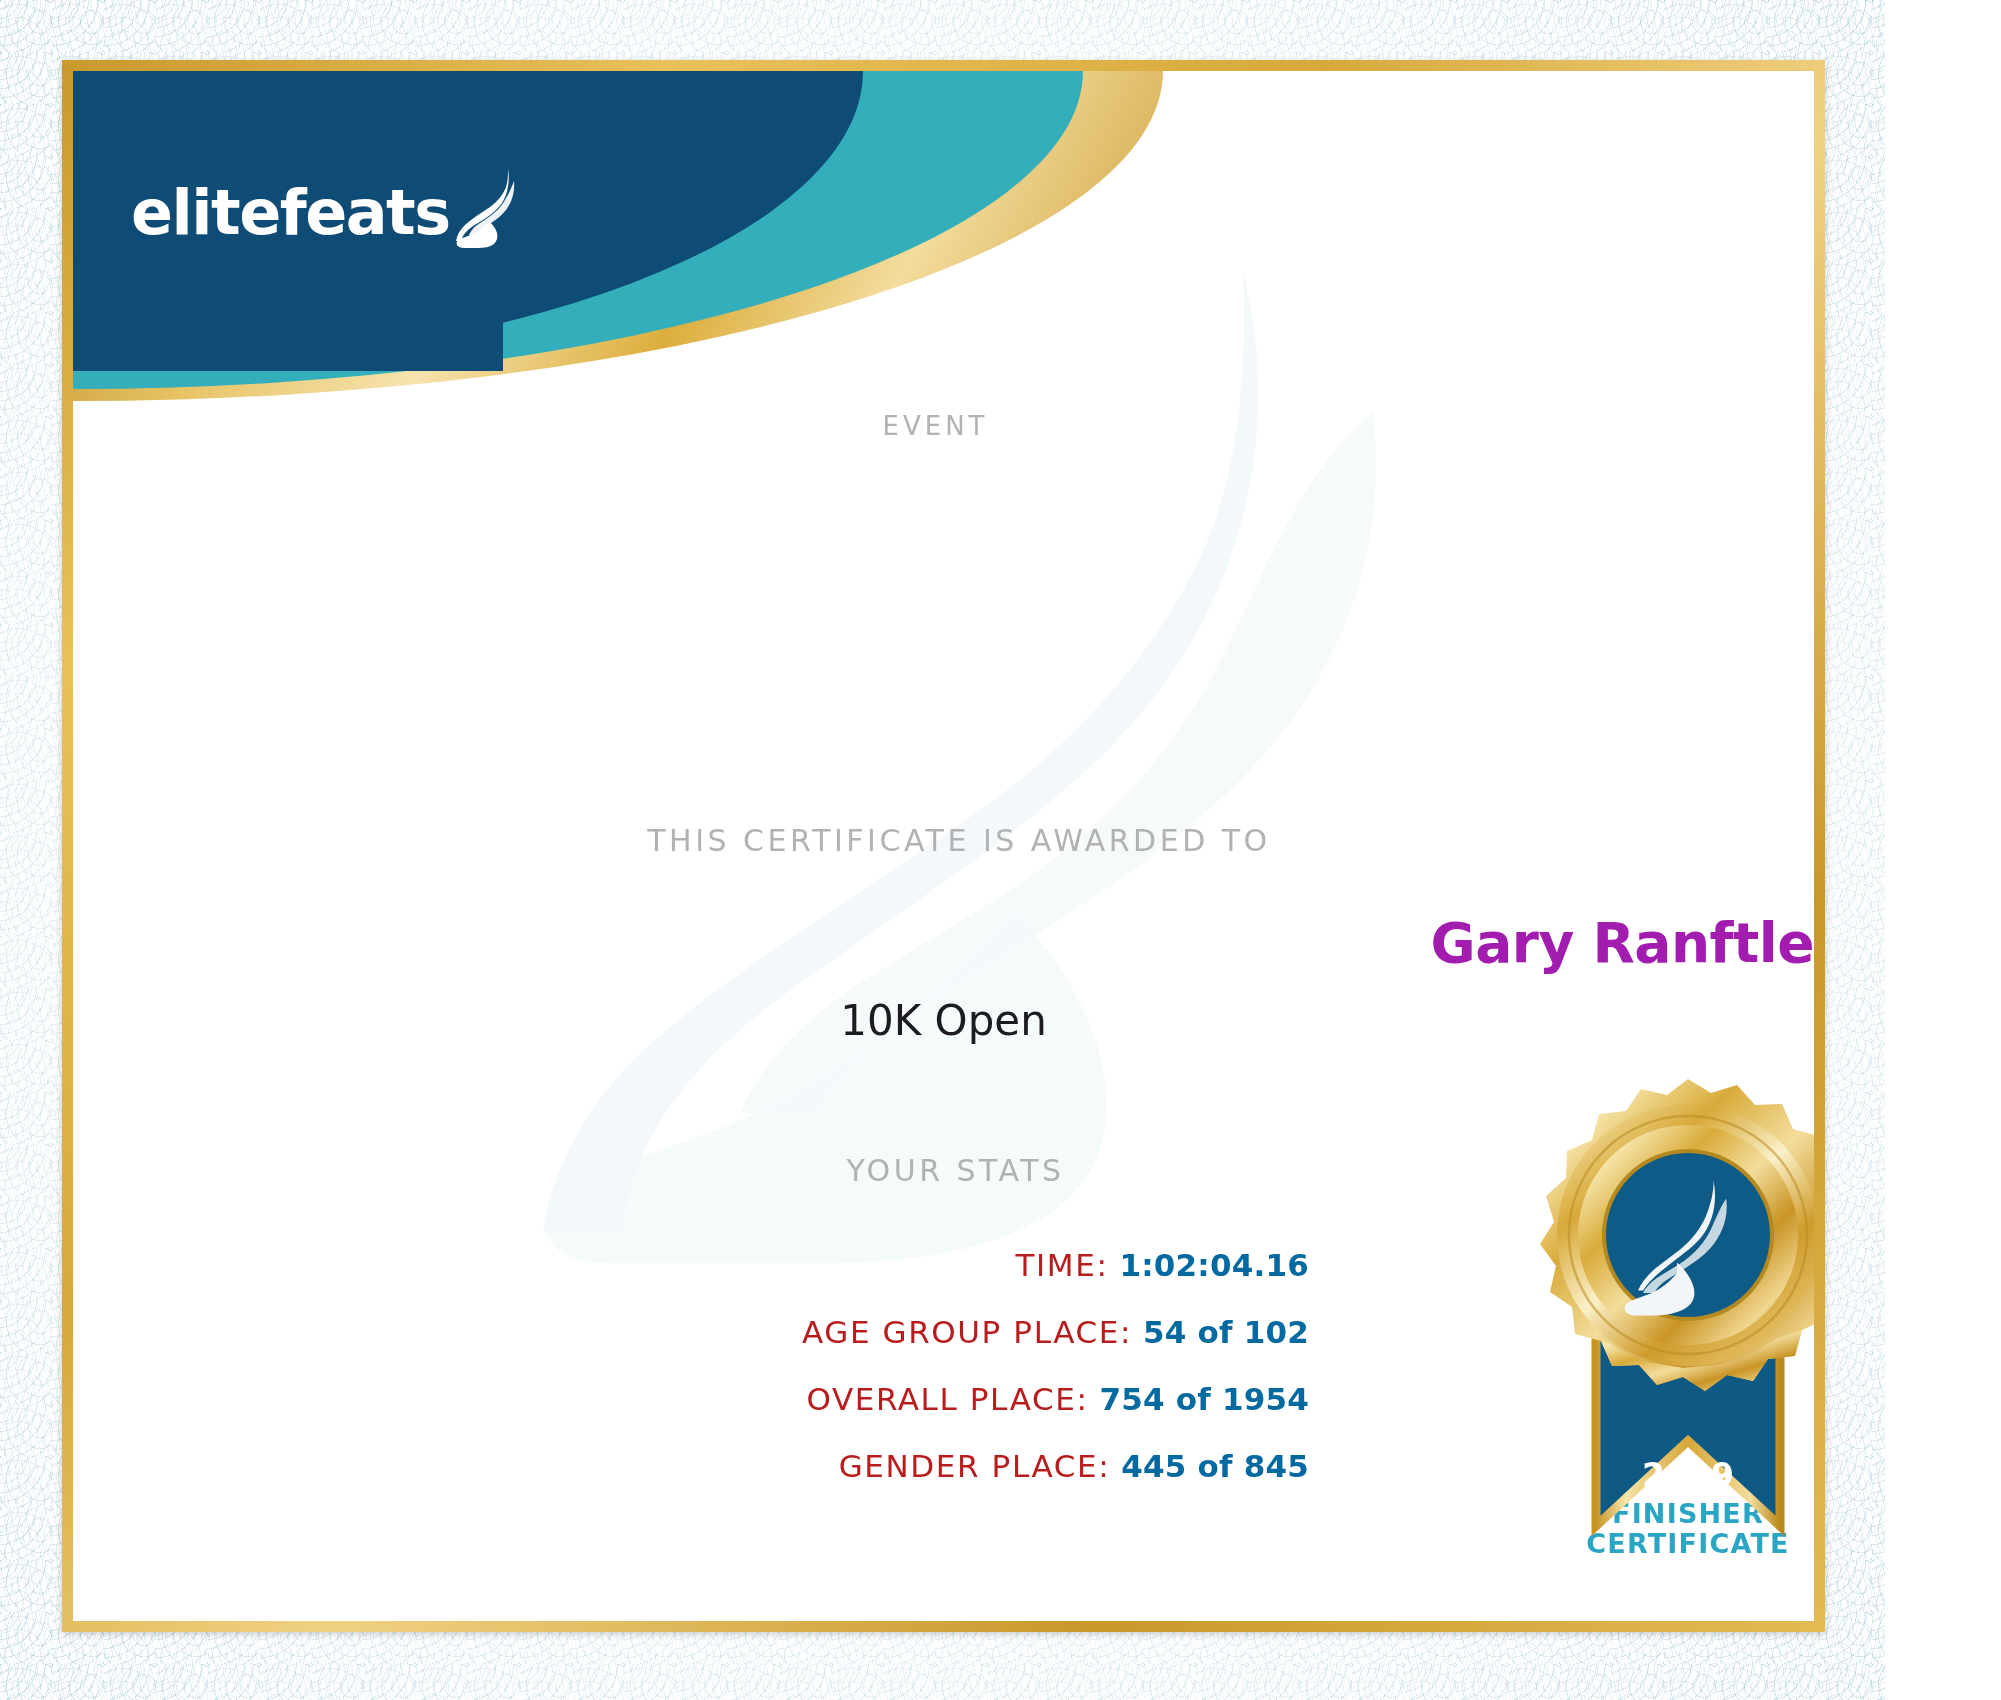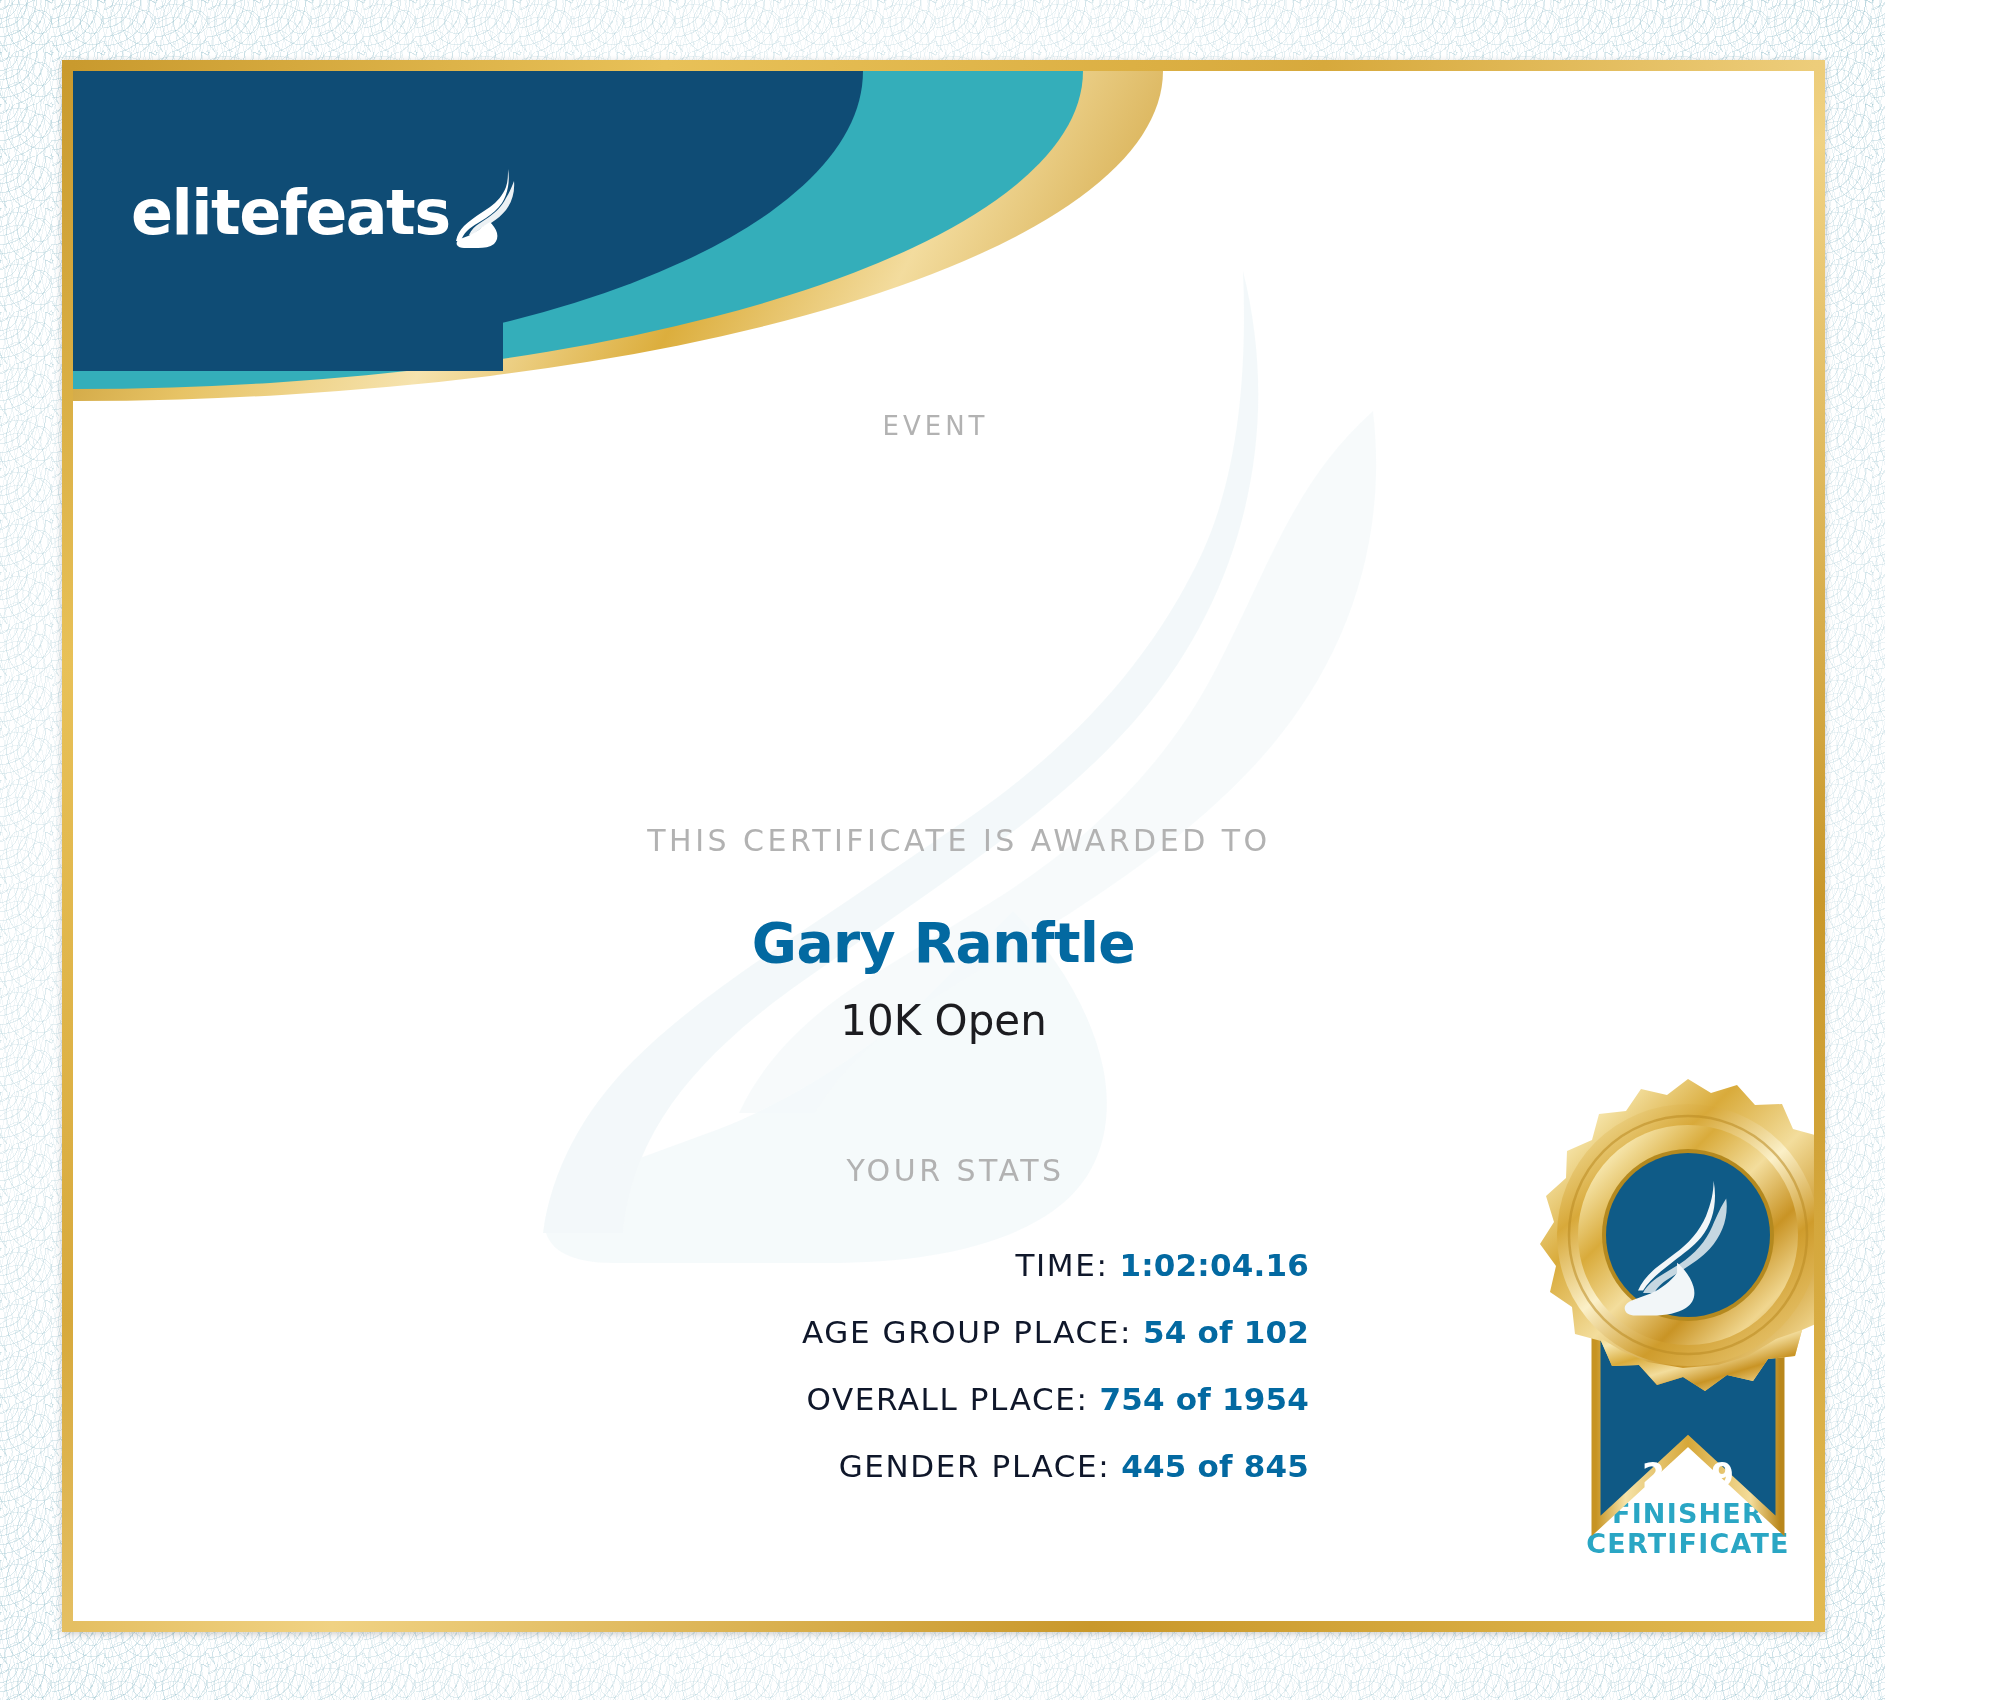--- a/index.html
+++ b/index.html
@@ -94,42 +94,42 @@
   #event-kicker{position:absolute;top:340px;left:0;right:16px;font-size:26px;letter-spacing:4px;}
   #event-title{
     position:absolute;top:384px;left:0;right:0;text-align:center;
     font-family:"DejaVu Sans", sans-serif;
     font-size:57px;font-weight:700;color:#131313;letter-spacing:-1px;
     white-space:nowrap;
   }
 
   #awarded-kicker{position:absolute;top:752px;left:0;right:0;font-size:30px;letter-spacing:3.5px;margin-left:31px;}
   #recipient-name{
-    position:absolute;top:840px;left:0;right:0;text-align:center;
-    font-family:"DejaVu Sans", sans-serif;
-    font-size:55px;font-weight:700;color:#0369a1;letter-spacing:-.5px;
+    position:absolute;top:840px;left:0;right:0;text-align:right;
+    font-family:"DejaVu Sans", sans-serif;
+    font-size:55px;font-weight:700;color:#a21caf;letter-spacing:-.5px;
   }
   #division{
     position:absolute;top:925px;left:0;right:0;text-align:center;
     font-family:"DejaVu Sans", sans-serif;
     font-size:42px;font-weight:400;color:#1c1c20;
   }
 
   #stats-kicker{position:absolute;top:1082px;left:0;right:0;font-size:30px;letter-spacing:3.5px;padding-left:24px;}
 
   #stats{
     position:absolute;top:1176px;left:0;width:1236px;
   }
   .stat-row{
     display:flex;justify-content:flex-end;align-items:baseline;
     height:67px;
   }
   .stat-label{
     font-family:"DejaVu Sans", sans-serif;
-    font-size:31px;font-weight:400;color:#0f172a;letter-spacing:1.6px;
+    font-size:31px;font-weight:400;color:#b91c1c;letter-spacing:1.6px;
   }
   .stat-value{
     font-family:"DejaVu Sans", sans-serif;
     font-size:31px;font-weight:700;color:#0369a1;letter-spacing:.2px;
     margin-left:11px;
   }
 
   
   #medal{position:absolute;left:1445px;top:1000px;width:340px;height:470px;z-index:4;}
   #medal-caption{

